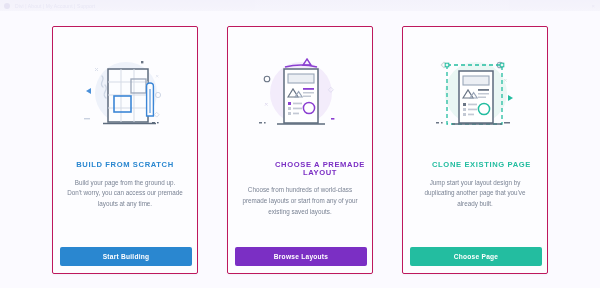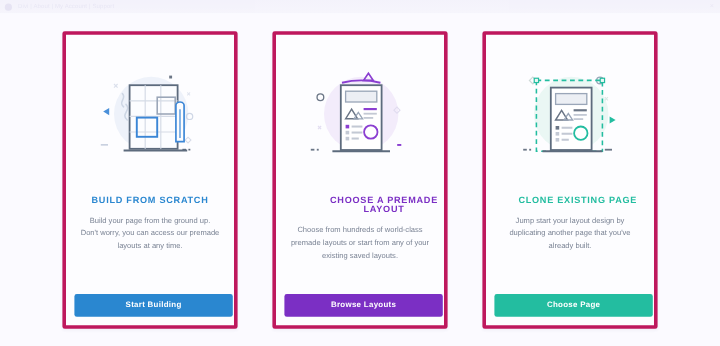--- a/index.html
+++ b/index.html
@@ -67,21 +67,21 @@
     width: 600px;
     display: flex;
     justify-content: center;
     gap: 29px;
   }
 
   .card {
     width: 146px;
     height: 248px;
     background: #fdfdff;
-    border: 3px solid #be185d;
+    border: 1px solid #be185d;
     border-radius: 2px;
     box-shadow: 0 1px 2px rgba(60,70,110,.045);
     display: flex;
     flex-direction: column;
     align-items: center;
     position: relative;
     overflow: hidden;
   }
 
   

